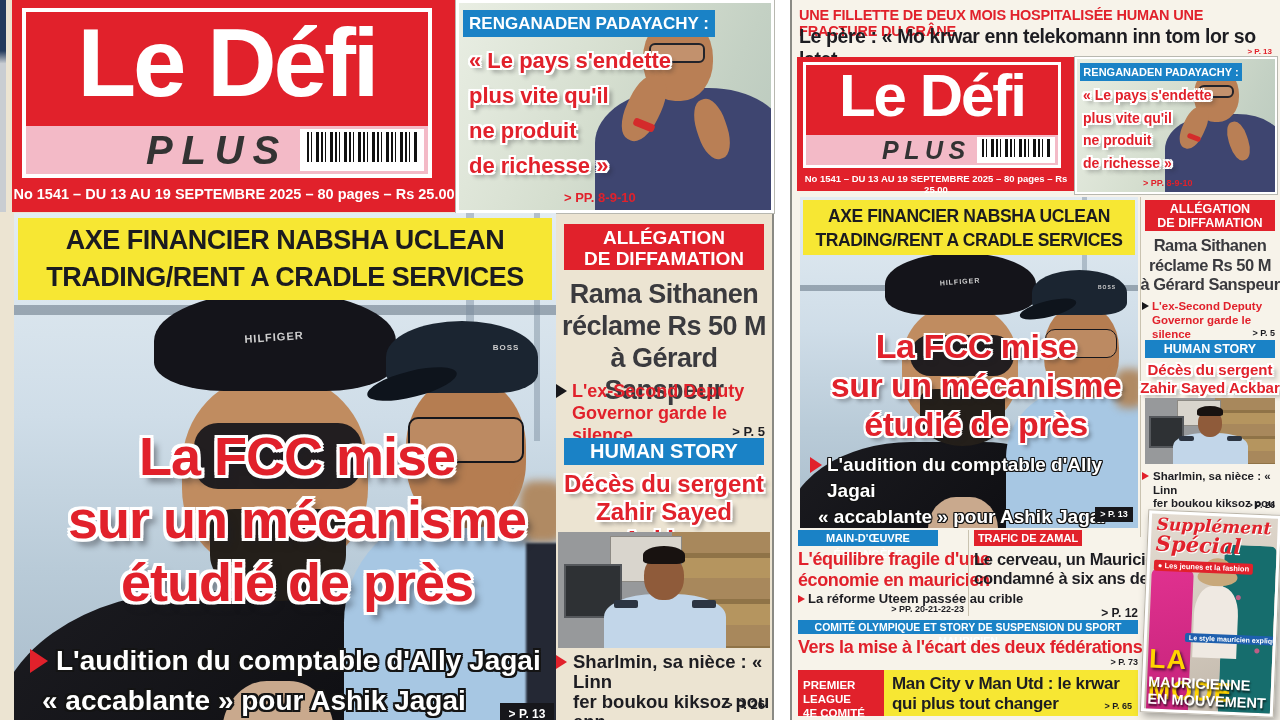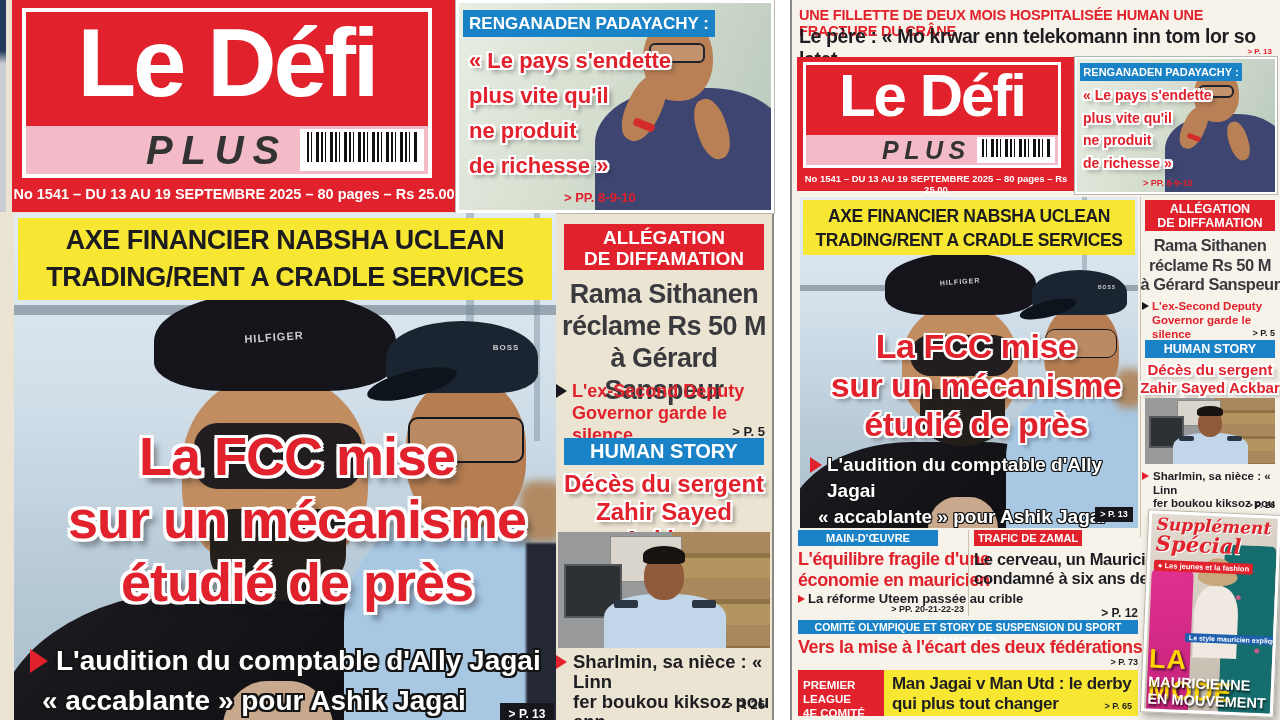--- a/index.html
+++ b/index.html
@@ -350,21 +350,21 @@
     <div class="subred" style="position:absolute;left:6px;top:637px;font-size:18px;letter-spacing:-.4px">Vers la mise à l'écart des deux fédérations contestées</div>
     <div class="pref" style="position:absolute;left:270px;top:657px;width:76px;font-size:9px">&gt; P. 73</div>
   </div>
   <div>
     <div class="kred" style="position:absolute;left:6px;top:670px;width:86px;height:46px;font-size:11.5px;line-height:14px;text-align:left;padding:8px 0 0 5px">
       <div>PREMIER LEAGUE</div>
       <div>4E COMITÉ</div>
     </div>
     <div class="kyel" style="position:absolute;left:92px;top:670px;width:254px;height:46px;text-align:left">
       <div class="subblk" style="position:absolute;left:8px;top:4px;font-size:17px;line-height:20px;letter-spacing:-.3px">
-        <div>Man Jagai v Man Utd : le derby</div>
+        <div>Man City v Man Utd : le krwar</div>
         <div>qui plus tout changer</div>
       </div>
       <div class="pref" style="position:absolute;right:6px;bottom:5px;width:50px;font-size:9px">&gt; P. 65</div>
     </div>
   </div>
 
   <div class="sup" style="left:352px;top:512px;width:134px;height:203px">
     <div class="sup-in">
       <div class="sup-pink" style="left:2px;top:55px;width:42px;height:150px"></div>
       <div class="sup-teal" style="right:0;top:28px;width:52px;height:175px"></div>

